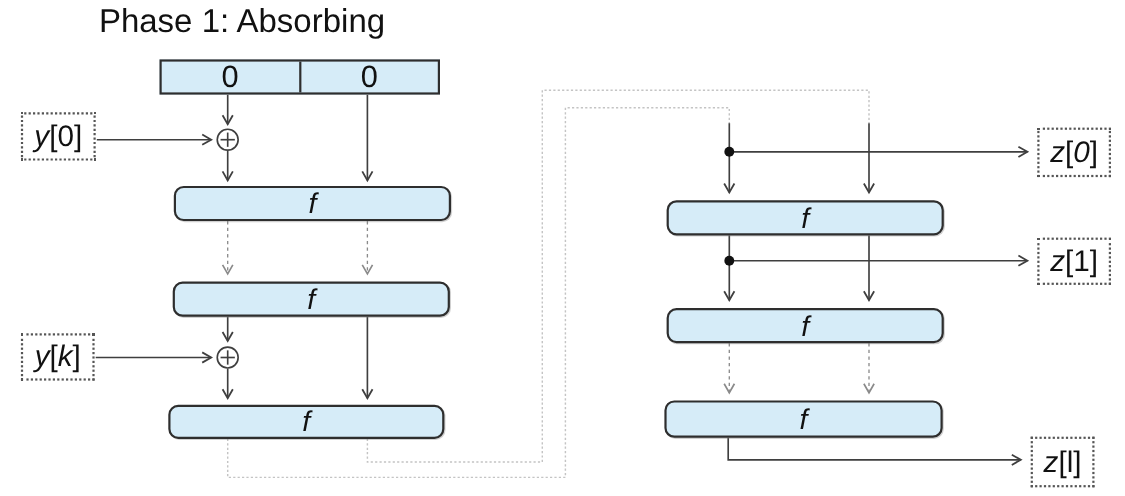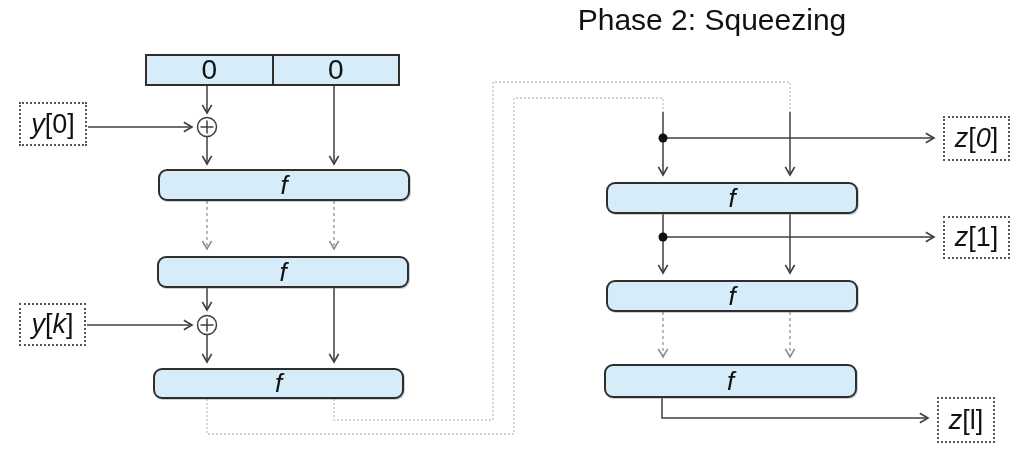--- a/index.html
+++ b/index.html
@@ -94,21 +94,21 @@
     <g stroke="#3f3f3f" stroke-width="1.5" fill="#ffffff">
       <circle cx="207" cy="325" r="9.5"></circle>
       <line x1="207" y1="318.5" x2="207" y2="331.5"></line>
       <line x1="200.5" y1="325" x2="213.5" y2="325"></line>
     </g>
 
     <circle cx="663" cy="138" r="4.5" fill="#111"></circle>
     <circle cx="663" cy="237" r="4.5" fill="#111"></circle>
   </svg>
 
-  <div class="title" style="left:562px;top:3px;width:300px;">Phase 2: Squeezing</div>
+  <div class="title" style="left:78px;top:3px;width:284px;">Phase 1: Absorbing</div>
 
   <div class="state" style="left:145px;top:54px;width:255px;height:32px;">
     <div class="cell cell-l">0</div>
     <div class="cell">0</div>
   </div>
 
   <div class="fbox" style="left:158px;top:169px;width:252px;height:32px;">
     <span class="flabel">f</span>
   </div>
   <div class="fbox" style="left:157px;top:256px;width:252px;height:32px;">

